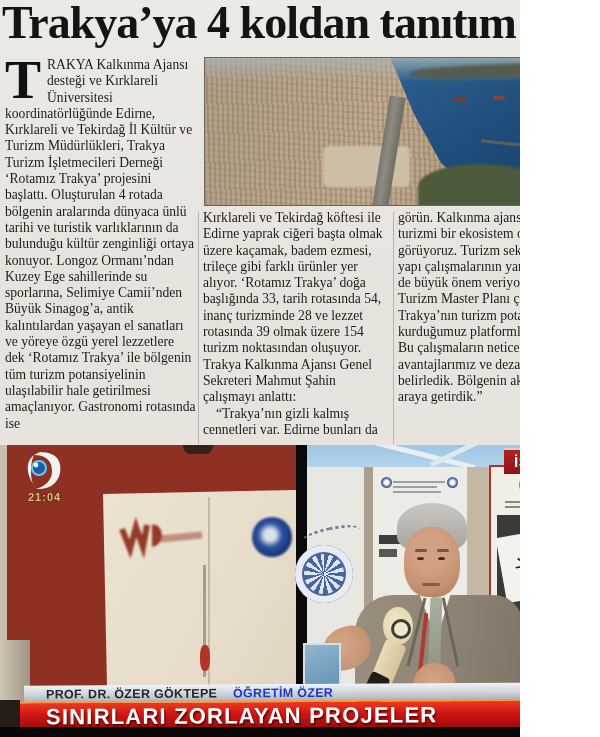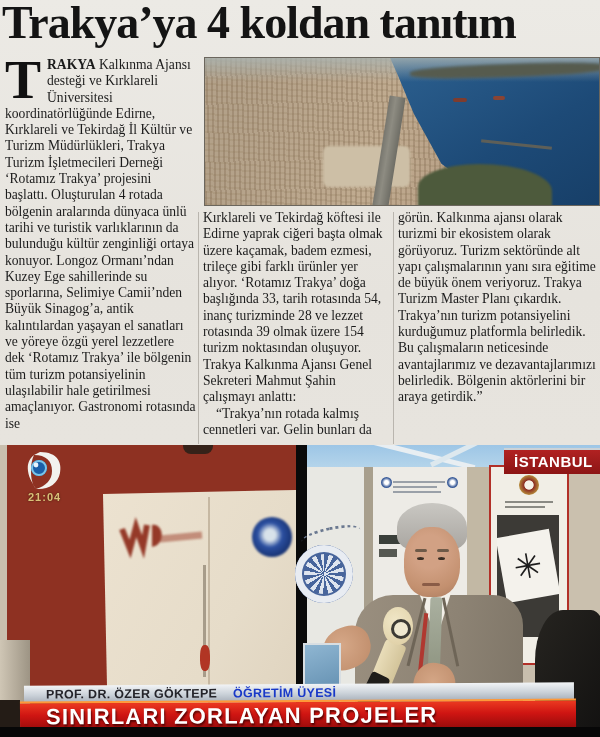--- a/index.html
+++ b/index.html
@@ -1,28 +1,28 @@
 <!DOCTYPE html>
 <html><head>
 <meta charset="utf-8">
 <style>
   html,body{margin:0;padding:0;}
-  .page{position:relative;width:600px;height:737px;overflow:hidden;
+  .page{position:relative;width:520px;height:737px;overflow:hidden;
     background:linear-gradient(180deg,#eceae5,#e6e3dd 40%,#e9e6e0);
     font-family:"Liberation Serif","DejaVu Serif",serif;}
   
   .headline{position:absolute;left:2px;top:-4px;width:598px;
     font-size:46px;font-weight:700;letter-spacing:-1px;color:#141414;white-space:nowrap;}
   .col{position:absolute;color:#1b1b1b;font-size:13.6px;line-height:16.3px;text-align:left;}
   .col1{left:5px;top:57px;width:191px;height:388px;}
   .col2{left:203px;top:210px;width:186px;height:236px;}
   .col3{left:398px;top:210px;width:199px;height:236px;}
   .dropcap{float:left;font-size:54px;line-height:42px;font-weight:700;color:#111;
     margin:2px 6px 0 0;}
-  .leadbold{font-weight:700;}
+  .leadbold{font-weight:400;}
   .quote{text-indent:13px;margin:0;}
   .colrule{position:absolute;top:212px;width:1px;height:232px;background:#b9b5ae;}
   .rule1{left:198px;} .rule2{left:393px;}
   
   .photo{position:absolute;left:204px;top:57px;width:394px;height:147px;overflow:hidden;
     background:
       repeating-linear-gradient(88deg,rgba(125,100,75,.30) 0 2px,rgba(0,0,0,0) 2px 5px),
       repeating-linear-gradient(4deg,rgba(160,140,110,.35) 0 2px,rgba(0,0,0,0) 2px 6px),
       linear-gradient(105deg,#b3a189 10%,#c0ab90 45%,#b79f85 70%);
     border:1px solid #6b665d;}
@@ -170,21 +170,21 @@
     <div class="pier"></div>
     <div class="boat1"></div>
     <div class="boat2"></div>
   </div>
 
   <div class="col col1"><span class="dropcap">T</span><span class="leadbold">RAKYA</span><span> Kalkınma Ajansı desteği ve Kırklareli Üniversitesi koordinatörlüğünde Edirne, Kırklareli ve Tekirdağ İl Kültür ve Turizm Müdürlükleri, Trakya Turizm İşletmecileri Derneği ‘Rotamız Trakya’ projesini başlattı. Oluşturulan 4 rotada bölgenin aralarında dünyaca ünlü tarihi ve turistik varlıklarının da bulunduğu kültür zenginliği ortaya konuyor. Longoz Ormanı’ndan Kuzey Ege sahillerinde su sporlarına, Selimiye Camii’nden Büyük Sinagog’a, antik kalıntılardan yaşayan el sanatları ve yöreye özgü yerel lezzetlere dek ‘Rotamız Trakya’ ile bölgenin tüm turizm potansiyelinin ulaşılabilir hale getirilmesi amaçlanıyor. Gastronomi rotasında ise</span></div>
 
   <div class="colrule rule1"></div>
   <div class="col col2">
     <span>Kırklareli ve Tekirdağ köftesi ile Edirne yaprak ciğeri başta olmak üzere kaçamak, badem ezmesi, trileçe gibi farklı ürünler yer alıyor. ‘Rotamız Trakya’ doğa başlığında 33, tarih rotasında 54, inanç turizminde 28 ve lezzet rotasında 39 olmak üzere 154 turizm noktasından oluşuyor. Trakya Kalkınma Ajansı Genel Sekreteri Mahmut Şahin çalışmayı anlattı:</span>
-    <p class="quote">“Trakya’nın rotada kalmış cennetleri var. Gelin bunları da</p>
+    <p class="quote">“Trakya’nın gizli kalmış cennetleri var. Edirne bunları da</p>
   </div>
 
   <div class="colrule rule2"></div>
   <div class="col col3">görün. Kalkınma ajansı olarak turizmi bir ekosistem olarak görüyoruz. Turizm sektöründe alt yapı çalışmalarının yanı sıra eğitime de büyük önem veriyoruz. Trakya Turizm Master Planı çıkardık. Trakya’nın turizm potansiyelini kurduğumuz platformla belirledik. Bu çalışmaların neticesinde avantajlarımız ve dezavantajlarımızı belirledik. Bölgenin aktörlerini bir araya getirdik.”</div>
 
   <div class="tv">
     <div class="edge-strip"></div>
     <div class="top-blob"></div>
     <div class="cabinet"></div>
     <div class="cab-seam" style="left:208px;top:52px;"></div>
@@ -264,21 +264,21 @@
       <div class="mic-head"></div>
       <div class="mic-ring"></div>
       <div class="hand-mic"></div>
       <div class="mic-grip"></div>
 
       <div class="istanbul">İSTANBUL</div>
     </div>
 
     <div class="name-strip">
       <div class="nm">PROF. DR. ÖZER GÖKTEPE</div>
-      <div class="ttl">ÖĞRETİM ÜYESİ</div>
+      <div class="ttl">ÖĞRETİM ÖZER</div>
     </div>
     <div class="corner-dark"></div>
     <div class="red-banner">
       <div class="bt">SINIRLARI ZORLAYAN PROJELER</div>
     </div>
     <div class="black-bar"></div>
   </div>
 
 </div>
 

